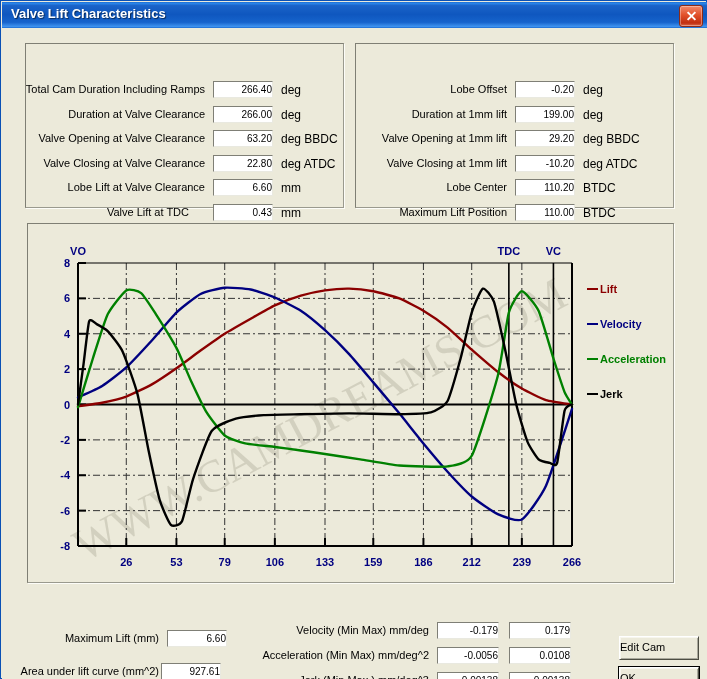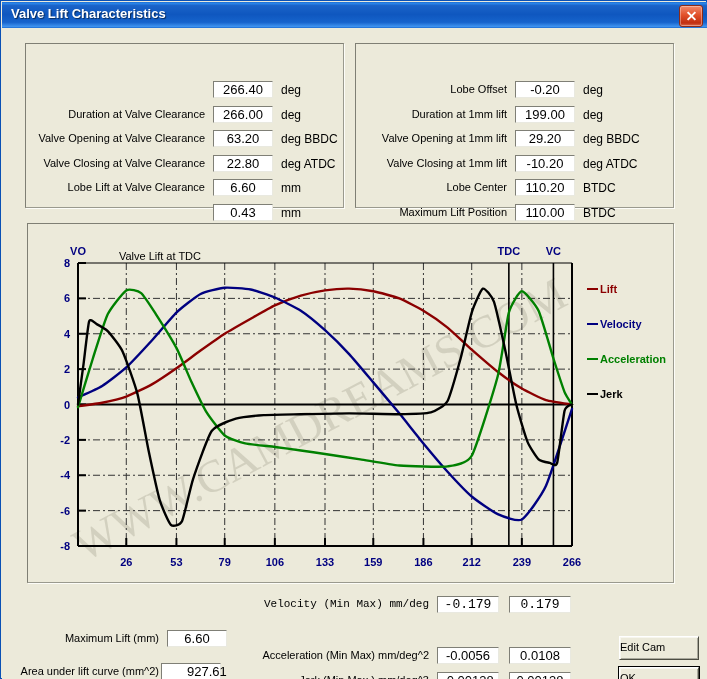--- a/index.html
+++ b/index.html
@@ -57,21 +57,21 @@
   .lbl{
     position:absolute;right:0;top:2px;white-space:nowrap;
     font-size:11px;color:#000;text-align:right;
   }
   .fld{
     position:absolute;top:0;height:17px;
     background:#FFFFFF;
     border:1px solid;
     border-color:#7f7f76 #e9e9e0 #e9e9e0 #7f7f76;
     box-sizing:border-box;
-    font-size:13px;color:#000;text-align:center;line-height:15px;
+    font-size:10px;color:#000;text-align:right;line-height:15px;
   }
   .unit{position:absolute;top:2px;white-space:nowrap;font-size:12px;}
 
   
   .chartbox{position:absolute;left:25px;top:222px;width:646px;height:358px;}
   .chart-svg{position:absolute;left:0;top:0;}
 
   
   .btn{
     position:absolute;
@@ -92,20 +92,21 @@
   <div class="titlebar">
     <div class="title-text">Valve Lift Characteristics</div>
     <div class="close-btn" title="Close"></div>
   </div>
 
   <div class="client">
 
     <div class="groupbox" style="left:23px;top:15px;width:317px;height:163px;"></div>
     <div id="leftRows">
         <div class="row" style="left: 23px; top: 53px; width: 320px;">
+          <div class="lbl" style="right: 140px;">Total Cam Duration Including Ramps</div>
           <div class="fld" style="left: 188px; width: 60px;">266.40</div>
           <div class="unit" style="left: 256px;">deg</div>
         </div>
         <div class="row" style="left: 23px; top: 77.5px; width: 320px;">
           <div class="lbl" style="right: 140px;">Duration at Valve Clearance</div>
           <div class="fld" style="left: 188px; width: 60px;">266.00</div>
           <div class="unit" style="left: 256px;">deg</div>
         </div>
         <div class="row" style="left: 23px; top: 102px; width: 320px;">
           <div class="lbl" style="right: 140px;">Valve Opening at Valve Clearance</div>
@@ -116,21 +117,21 @@
           <div class="lbl" style="right: 140px; text-align: right;">Valve Closing at Valve Clearance</div>
           <div class="fld" style="left: 188px; width: 60px;">22.80</div>
           <div class="unit" style="left: 256px;">deg ATDC</div>
         </div>
         <div class="row" style="left: 23px; top: 151px; width: 320px;">
           <div class="lbl" style="right: 140px;">Lobe Lift at Valve Clearance</div>
           <div class="fld" style="left: 188px; width: 60px;">6.60</div>
           <div class="unit" style="left: 256px;">mm</div>
         </div>
         <div class="row" style="left: 23px; top: 175.5px; width: 320px;">
-          <div class="lbl" style="right: 144px; margin-top: 44px;">Valve Lift at TDC</div>
+          <div class="lbl" style="right: 156px;">Valve Lift at TDC</div>
           <div class="fld" style="left: 188px; width: 60px;">0.43</div>
           <div class="unit" style="left: 256px;">mm</div>
         </div>
       </div>
 
     <div class="groupbox" style="left:353px;top:15px;width:317px;height:163px;"></div>
     <div id="rightRows">
         <div class="row" style="left: 353px; top: 53px; width: 320px;">
           <div class="lbl" style="right: 168px;">Lobe Offset</div>
           <div class="fld" style="left: 160px; width: 60px;">-0.20</div>
@@ -266,21 +267,21 @@
           <div class="lbl" style="right: 78px;">Maximum Lift (mm)</div>
           <div class="fld" style="left: 150px; width: 60px;">6.60</div>
         </div>
         <div class="row" style="left: 15px; top: 635px; width: 220px;">
           <div class="lbl" style="right: 78px;">Area under lift curve (mm^2)</div>
           <div class="fld" style="left: 144px; width: 60px; padding-left: 25px;">927.61</div>
         </div>
       </div>
 
     <div id="bottomMidRows">
-        <div class="row" style="left: 275px; top: 568px; width: 300px; font-family: Liberation Mono, monospace;">
+        <div class="row" style="left: 275px; top: 594px; width: 300px;">
           <div class="lbl" style="right: 148px;">Velocity (Min Max)  mm/deg</div>
           <div class="fld" style="left: 160px; width: 62px;">-0.179</div>
           <div class="fld" style="left: 232px; width: 62px;">0.179</div>
         </div>
         <div class="row" style="left: 275px; top: 619px; width: 300px;">
           <div class="lbl" style="right: 148px; margin-left: 37px;">Acceleration (Min Max) mm/deg^2</div>
           <div class="fld" style="left: 160px; width: 62px;">-0.0056</div>
           <div class="fld" style="left: 232px; width: 62px;">0.0108</div>
         </div>
         <div class="row" style="left: 275px; top: 644px; width: 300px;">

